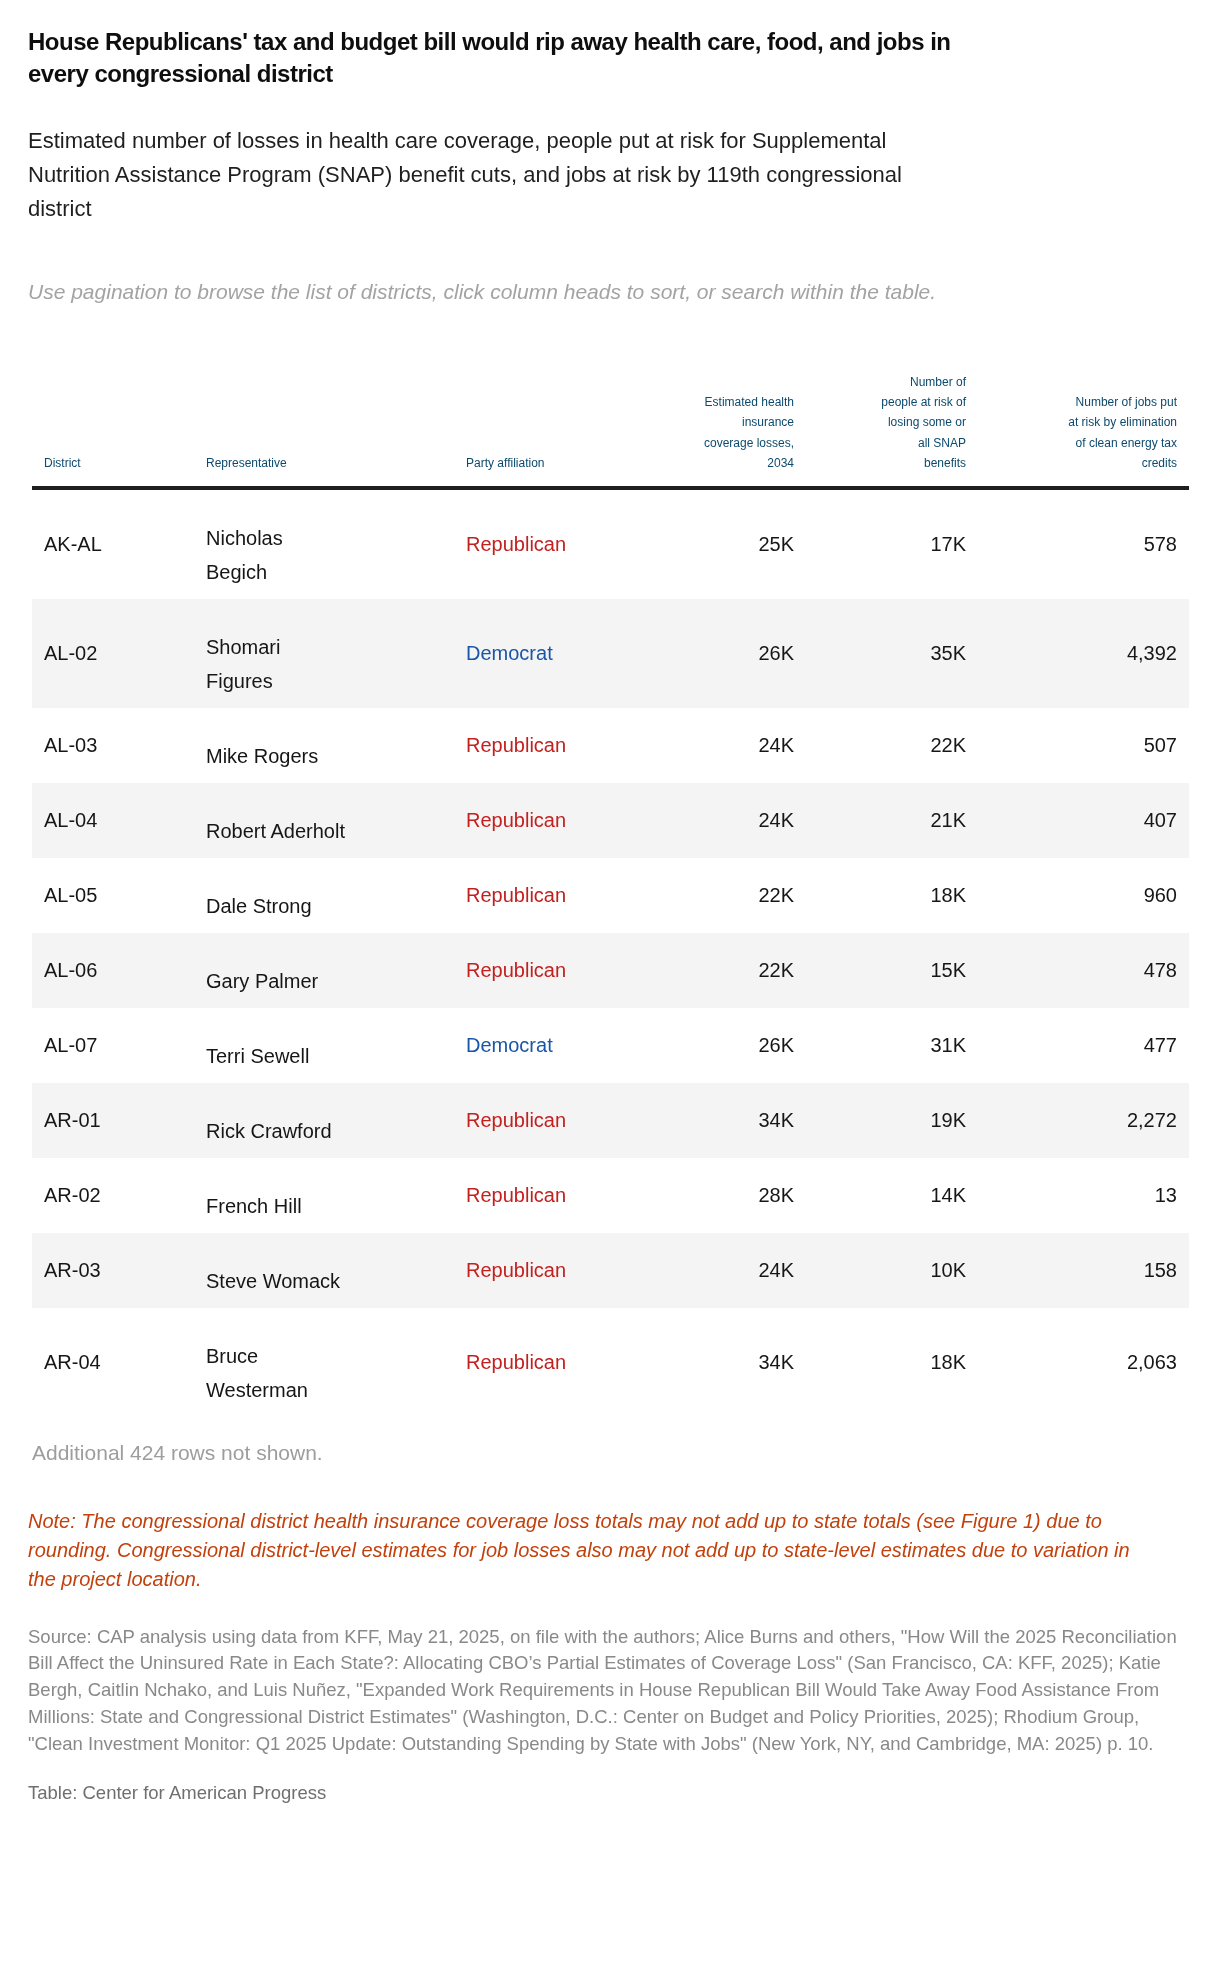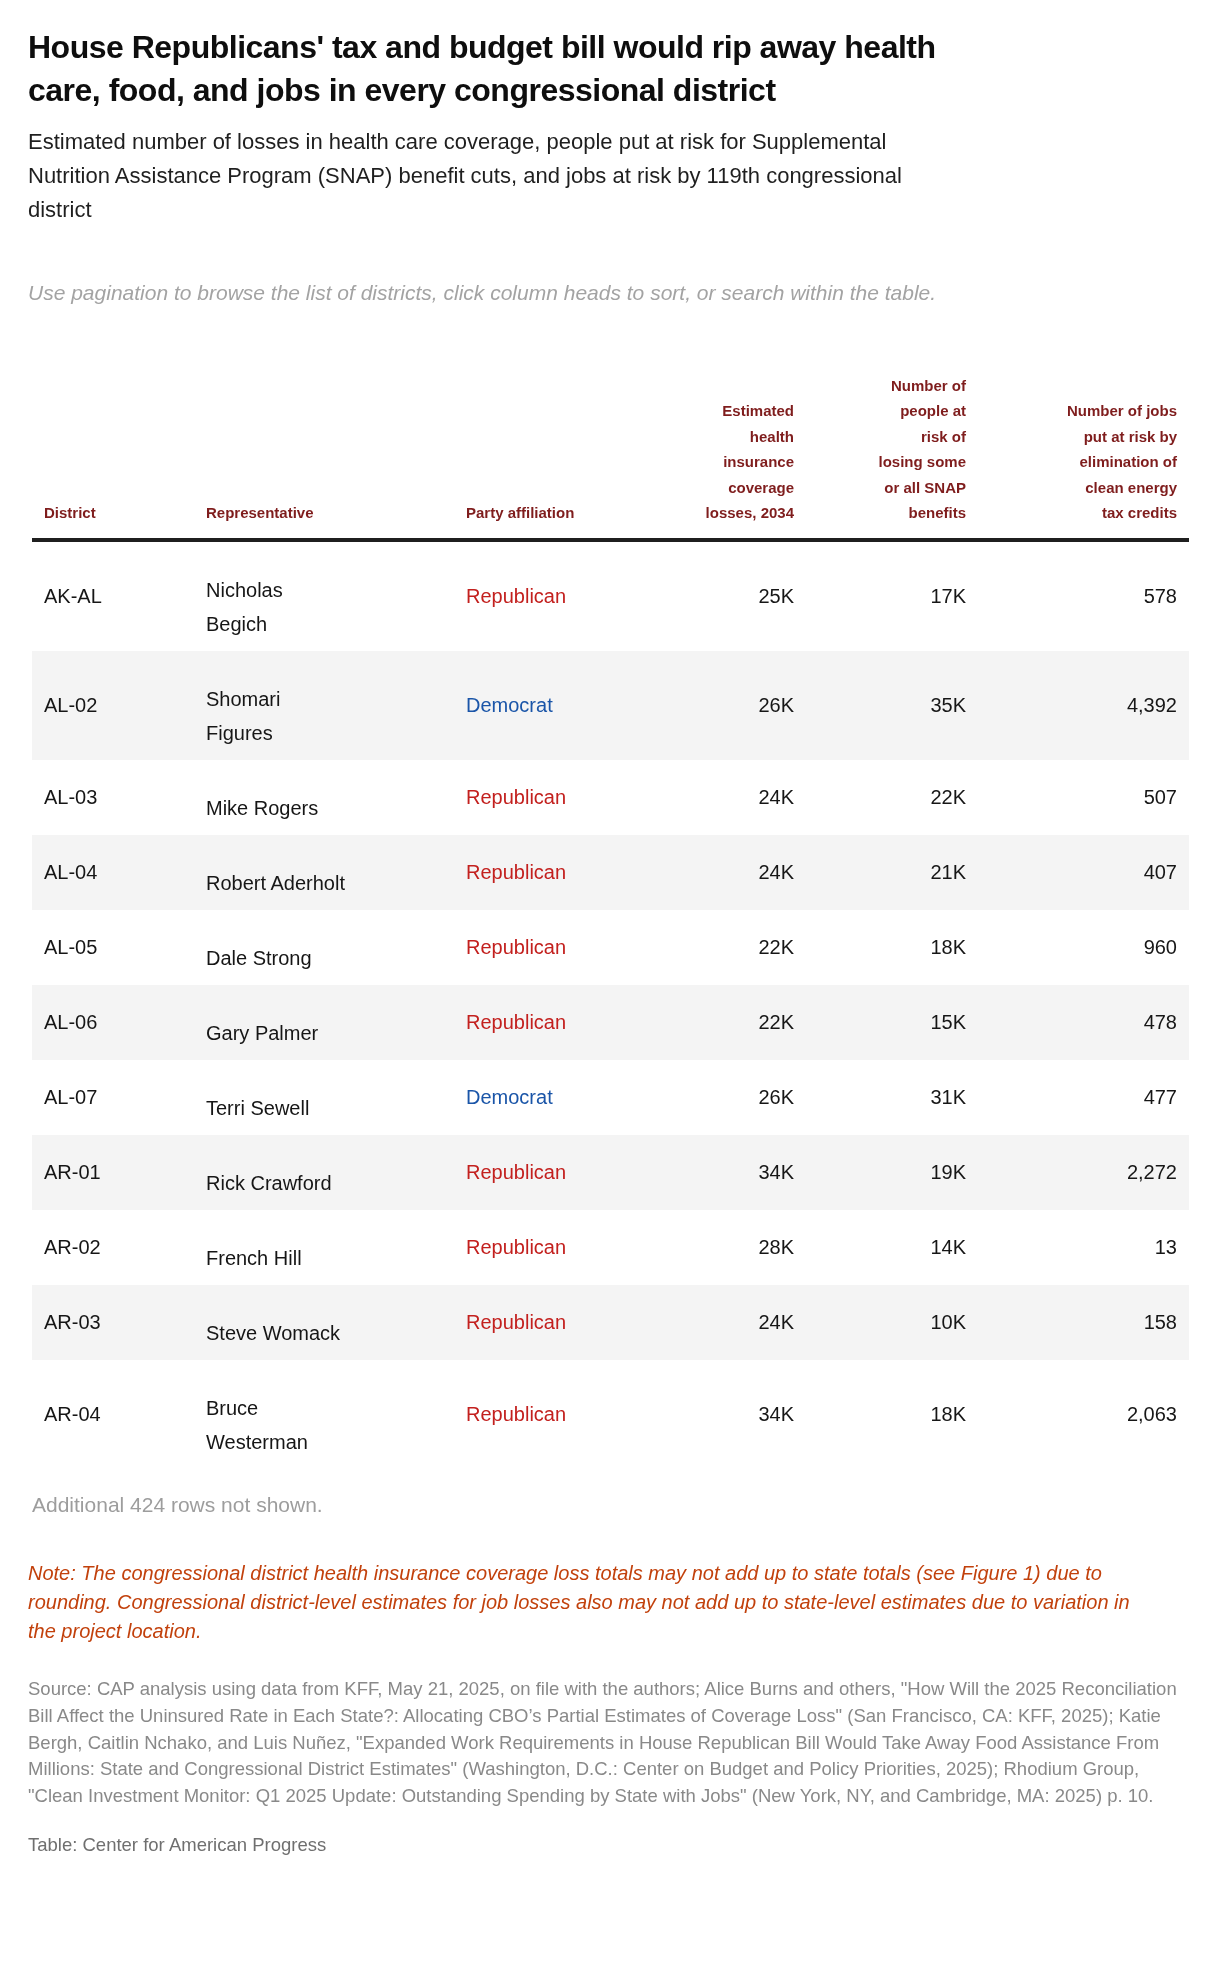--- a/index.html
+++ b/index.html
@@ -6,26 +6,26 @@
   html, body {
     margin: 0; padding: 0;
     background: #ffffff;
     font-family: "Liberation Sans", "DejaVu Sans", sans-serif;
     color: #161616;
   }
   body { width: 1220px; height: 1970px; overflow: hidden; }
   .page { padding: 26px 30px 20px 28px; }
 
   .page-title {
-    font-size: 32px;
+    font-size: 24px;
     font-weight: 700;
     line-height: 1.33;
     letter-spacing: -0.5px;
     color: #0e0e0e;
-    margin: 0 0 14px 0;
+    margin: 0 0 34px 0;
     max-width: 985px;
   }
   .page-subtitle {
     font-size: 22px;
     font-weight: 400;
     line-height: 1.55;
     color: #1f1f1f;
     margin: 0 0 50px 0;
     max-width: 905px;
   }
@@ -39,24 +39,24 @@
   }
 
   table.districts {
     border-collapse: collapse;
     table-layout: fixed;
     width: 1157px;
     margin-left: 4px;
   }
   thead th {
     vertical-align: bottom;
-    font-weight: 700;
-    font-size: 15px;
+    font-weight: 400;
+    font-size: 12px;
     line-height: 1.7;
-    color: #7f1d1d;
+    color: #0c4a6e;
     padding: 0 12px 12px 12px;
     border-bottom: 4px solid #1f1f1f;
   }
   tbody td {
     font-size: 20px;
     line-height: 1.7;
     padding: 10px 12px;
     vertical-align: middle;
     color: #161616;
   }

